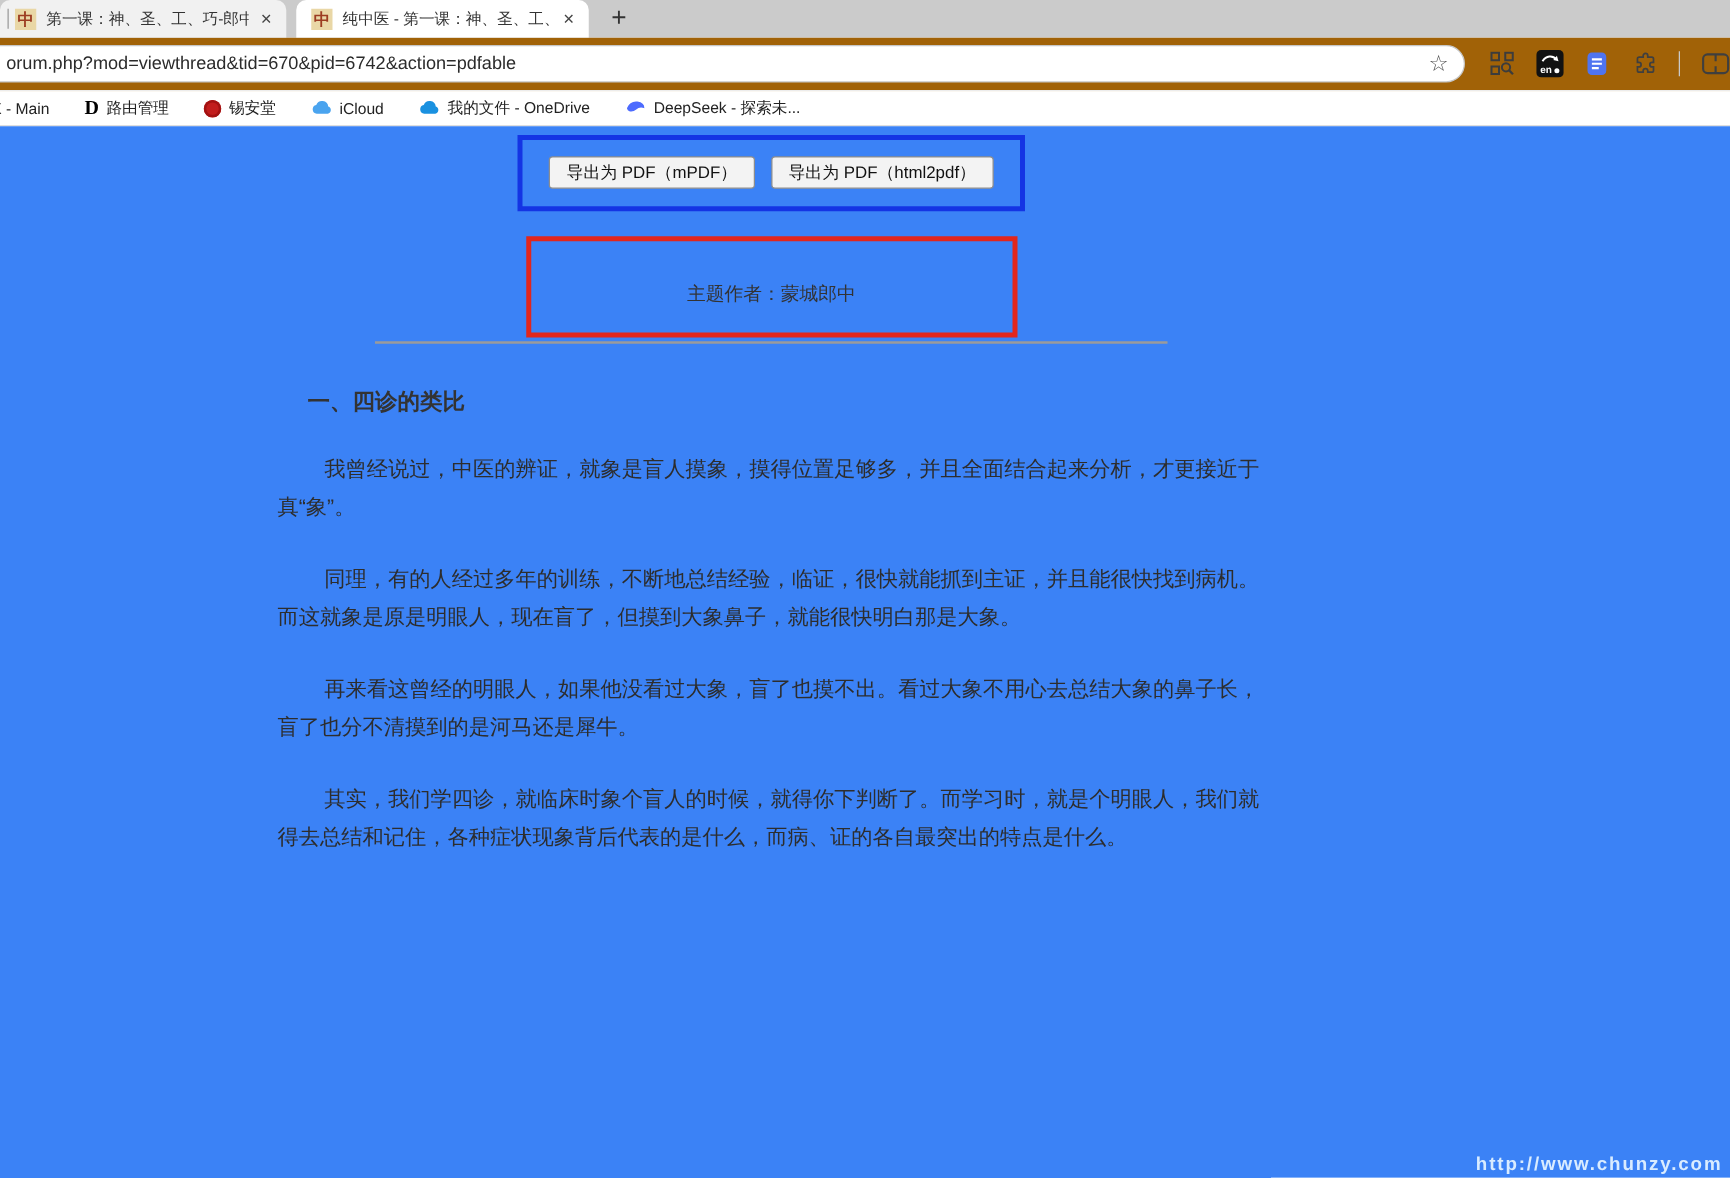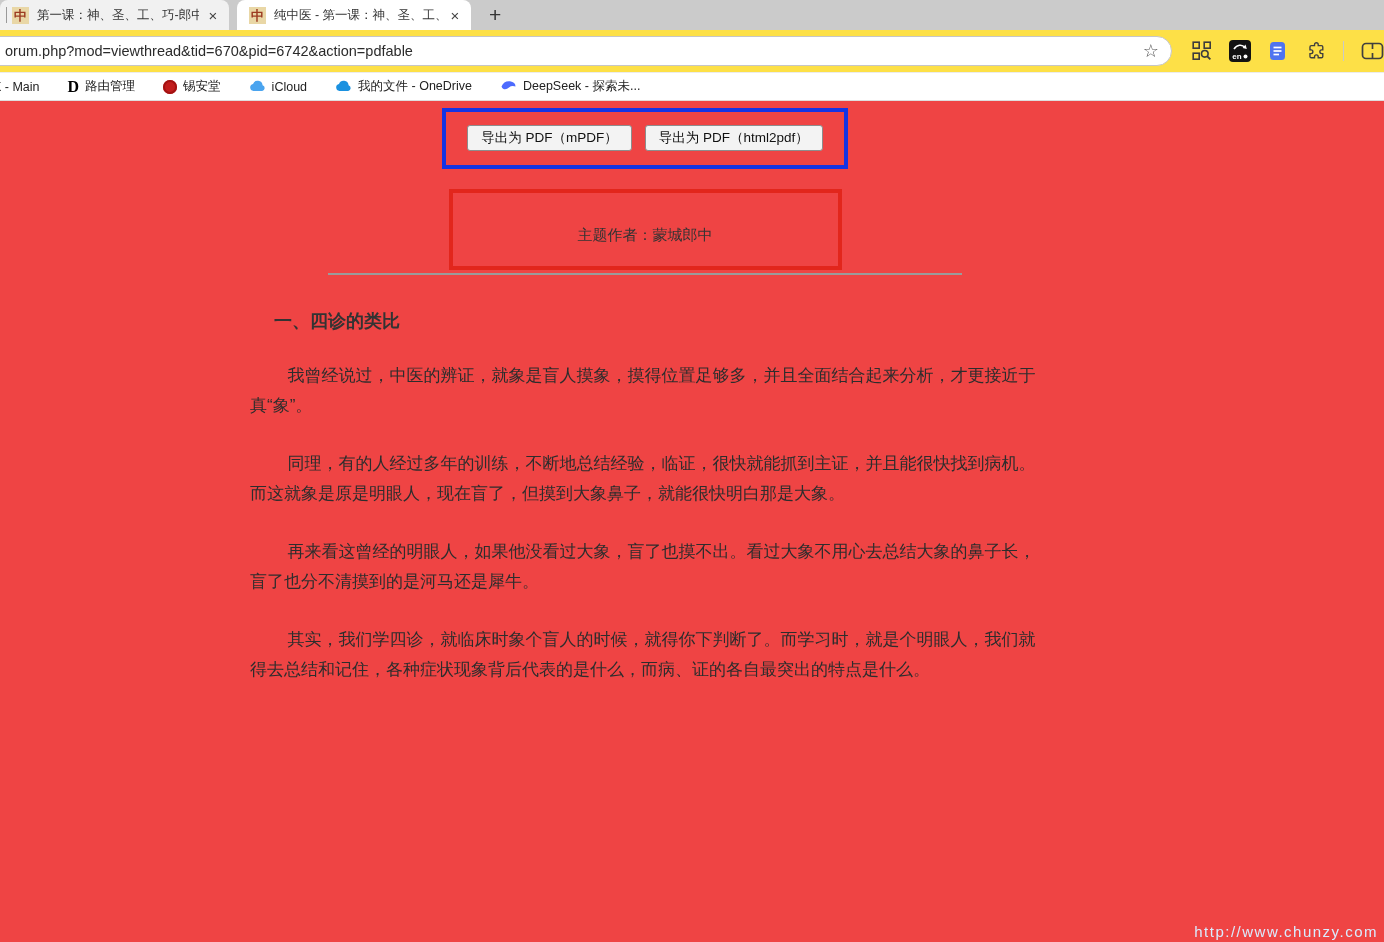--- a/index.html
+++ b/index.html
@@ -14,61 +14,61 @@
   .tab { display: flex; align-items: center; padding: 0 8px 0 12px; border-radius: 0 0 0 0; height: 30px; }
   .tab.inactive { width: 229px; background: #f1f1f1; border-radius: 8px 8px 0 0; }
   .tab.active { width: 234px; background: #ffffff; border-radius: 8px 8px 0 0; margin-left: 8px; }
   .favicon { width: 17px; height: 17px; flex: none; background: #e9d7a6; color: #9c3c22;
              font-weight: bold; font-size: 13px; line-height: 17px; text-align: center; margin-right: 8px; }
   .tab-title { flex: 1; font-size: 12.5px; color: #333; white-space: nowrap; overflow: hidden; }
   .tab-close { flex: none; font-size: 15px; color: #444; margin-left: 6px; width: 16px; text-align: center; cursor: default; }
   .new-tab-button { font-size: 21px; color: #333; align-self: center; margin-left: 14px; line-height: 20px; padding: 0 4px; }
 
   
-  .toolbar { height: 43px; background: #fde047; display: flex; align-items: center; border-bottom: 1px solid #ececec; flex: none; }
+  .toolbar { height: 43px; background: #a16207; display: flex; align-items: center; border-bottom: 1px solid #ececec; flex: none; }
   .address-bar { height: 30px; width: 1212px; margin-left: -20px; background: #fff;
                  border: 1px solid #c6c6c6; border-radius: 16px; display: flex; align-items: center;
                  padding: 0 12px 0 24px; }
   .url-text { flex: 1; font-size: 14.5px; color: #2b2b2b; white-space: nowrap; overflow: hidden; }
   .star-icon { font-size: 18px; color: #555; flex: none; margin-left: 8px; }
   .toolbar-icons { display: flex; align-items: center; gap: 17px; margin-left: 20px; }
   .toolbar-icons .divider { width: 1px; height: 20px; background: #c9c9c9; }
   .icon-btn { display: inline-flex; align-items: center; justify-content: center; }
 
   
   .bookmarks-bar { height: 28px; background: #fff; border-bottom: 1px solid #dedede;
                    display: flex; align-items: center; gap: 28px; padding-left: 0; font-size: 12.5px; color: #222; flex: none; }
   .bookmark { display: flex; align-items: center; gap: 6px; white-space: nowrap; }
   .bookmark:first-child { margin-left: -7px; }
   .bm-letter-d { font-family: "Liberation Serif", serif; font-weight: bold; font-size: 16px; color: #000; }
   .bm-seal { width: 14px; height: 14px; border-radius: 50%; background: #c21d1d;
              box-shadow: inset 0 0 0 2px #a31212; }
 
   
-  .content { flex: 1; background: #ef4444; position: relative; overflow: hidden; color: #2d2d2d; padding-left: 28px; }
+  .content { flex: 1; background: #3b82f6; position: relative; overflow: hidden; color: #2d2d2d; }
   .doc { width: 790px; margin-left: 222px; }
 
   .blue-box { width: 406px; margin: 7px auto 0; border: 4px solid #1434e4;
               padding: 13px 0 14px; display: flex; justify-content: center; gap: 13px; }
   .export-btn { font-family: "Liberation Sans", sans-serif; font-size: 13.5px; color: #111;
                 background: #f3f3f3; border: 1px solid #8d8d8d; border-radius: 3px;
                 padding: 4px 13px; line-height: 16px; }
 
   .red-box { width: 393px; margin: 20px auto 0; border: 4px solid #e2261c; text-align: center;
              padding: 17px 6px 21px; }
   .doc-title { font-size: 29px; font-weight: bold; color: #1e1e1e; letter-spacing: 1px; white-space: nowrap; }
   .doc-author { font-size: 15px; color: #333; margin-top: 16px; }
 
   .rule { border: none; border-top: 2px solid #9b9b9b; width: 634px; margin: 3px auto 0; }
 
   .sec-heading { font-size: 18px; font-weight: bold; color: #333; margin-top: 34px; margin-left: 24px; }
   .sec-heading.second { margin-top: 70px; }
   .para { font-size: 17px; line-height: 30px; color: #2d2d2d; margin-top: 28px; text-indent: 2.2em; }
 
-  .watermark { position: absolute; right: 6px; bottom: 2px; font-weight: normal; font-size: 15px;
+  .watermark { position: absolute; right: 6px; bottom: 2px; font-weight: bold; font-size: 15px;
                letter-spacing: 1.5px; color: #d9ecff; }
 </style>
 </head>
 <body>
 
 <div class="browser-window">
 
   <div class="tab-strip">
     <div class="tab-edge-fragment"></div>
 

